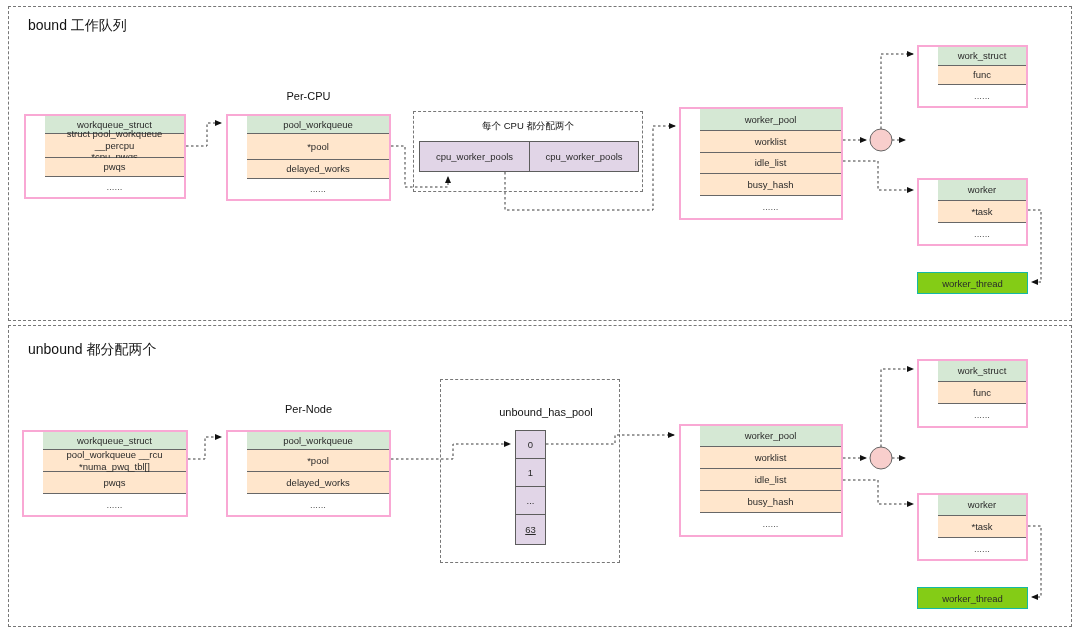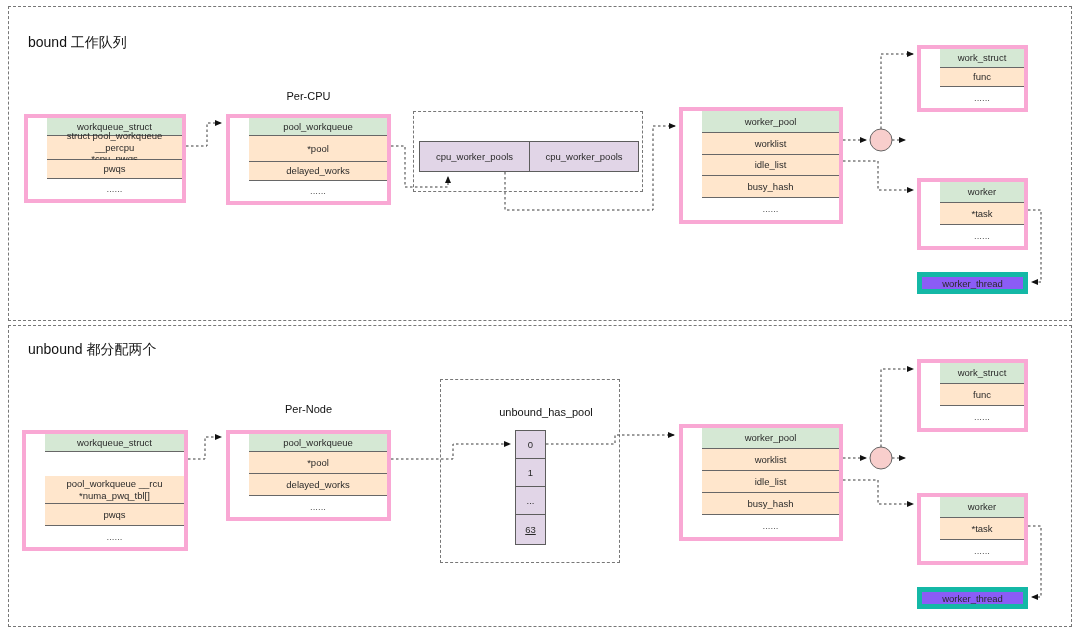--- a/index.html
+++ b/index.html
@@ -1,68 +1,69 @@
 <!DOCTYPE html>
 <html><head>
 <meta charset="utf-8">
 <style>
   html,body{margin:0;padding:0;background:#fff;}
   .canvas{position:relative;width:1080px;height:635px;background:#ffffff;
           font-family:"Liberation Sans","DejaVu Sans",sans-serif;overflow:hidden;}
   .zone{position:absolute;border:1px dashed #777;box-sizing:border-box;}
   .zone-title{position:absolute;font-size:14px;color:#111;white-space:nowrap;}
   .col-label{position:absolute;font-size:11px;color:#111;text-align:center;}
-  .sbox{position:absolute;display:flex;flex-direction:column;border:4px solid #f9a8d4;
+  .sbox{position:absolute;display:flex;flex-direction:column;border:2px solid #f9a8d4;
         background:#fff;box-sizing:border-box;padding-left:19px;}
   .sbox .row{display:flex;flex-direction:column;align-items:center;justify-content:center;
         border-bottom:1px solid #676767;font-size:9.5px;color:#2a2a2a;box-sizing:border-box;
         line-height:1.2;text-align:center;padding:0 2px;}
   .sbox .row:last-child{border-bottom:none;}
   .row.g{background:#d5e8d4;}
   .row.o{background:#ffe6cc;}
   .row.w{background:#ffffff;color:#555;}
   .dashbox{position:absolute;border:1px dashed #777;box-sizing:border-box;}
   .pbox{position:absolute;background:#e1d5e7;border:1px solid #5d5d5d;display:flex;
         align-items:center;justify-content:center;font-size:9.5px;color:#2a2a2a;box-sizing:border-box;}
   .cellstack{position:absolute;display:flex;flex-direction:column;border:1px solid #5d5d5d;box-sizing:border-box;}
   .cellstack .cell{background:#e1d5e7;border-bottom:1px solid #5d5d5d;display:flex;align-items:center;
         justify-content:center;font-size:9.5px;color:#2a2a2a;box-sizing:border-box;}
   .cellstack .cell:last-child{border-bottom:none;}
-  .ybox{position:absolute;background:#8b5cf6;border:5px solid #14b8a6;display:flex;align-items:center;
+  .ybox{position:absolute;background:#84cc16;border:1px solid #14b8a6;display:flex;align-items:center;
         justify-content:center;font-size:9.5px;color:#2a2a2a;box-sizing:border-box;}
   .note{position:absolute;font-size:9.5px;color:#111;text-align:center;white-space:nowrap;}
   svg.overlay{position:absolute;left:0;top:0;width:1080px;height:635px;pointer-events:none;}
 </style>
 </head>
 <body>
 
 <div class="canvas">
 
   <div class="zone" style="left:8px;top:6px;width:1064px;height:315px;"></div>
-  <div class="zone-title" style="left:28px;top:34px;">bound 工作队列</div>
+  <div class="zone-title" style="left:28px;top:17px;">bound 工作队列</div>
   <div class="col-label" style="left:226px;top:90px;width:165px;">Per-CPU</div>
 
   <div class="sbox" style="left:24px;top:114px;width:162px;">
     <div class="row g" style="height:18px;">workqueue_struct</div>
     <div class="row o" style="height:24px;">
       <div>struct pool_workqueue __percpu</div>
       <div>*cpu_pwqs</div>
     </div>
     <div class="row o" style="height:19px;">pwqs</div>
     <div class="row w" style="height:20px;">......</div>
   </div>
 
   <div class="sbox" style="left:226px;top:114px;width:165px;">
     <div class="row g" style="height:18px;">pool_workqueue</div>
     <div class="row o" style="height:26px;">*pool</div>
     <div class="row o" style="height:19px;">delayed_works</div>
     <div class="row w" style="height:20px;">......</div>
   </div>
 
   <div class="dashbox" style="left:413px;top:111px;width:230px;height:81px;"></div>
+  <div class="note" style="left:413px;top:120px;width:230px;">每个 CPU 都分配两个</div>
   <div class="pbox" style="left:419px;top:141px;width:111px;height:31px;">cpu_worker_pools</div>
   <div class="pbox" style="left:529px;top:141px;width:110px;height:31px;">cpu_worker_pools</div>
 
   <div class="sbox" style="left:679px;top:107px;width:164px;">
     <div class="row g" style="height:22px;">worker_pool</div>
     <div class="row o" style="height:22px;">worklist</div>
     <div class="row o" style="height:21px;">idle_list</div>
     <div class="row o" style="height:22px;">busy_hash</div>
     <div class="row w" style="height:22px;">......</div>
   </div>
@@ -80,21 +81,21 @@
   </div>
 
   <div class="ybox" style="left:917px;top:272px;width:111px;height:22px;">worker_thread</div>
 
   <div class="zone" style="left:8px;top:325px;width:1064px;height:302px;"></div>
   <div class="zone-title" style="left:28px;top:341px;">unbound 都分配两个</div>
   <div class="col-label" style="left:226px;top:403px;width:165px;">Per-Node</div>
 
   <div class="sbox" style="left:22px;top:430px;width:166px;">
     <div class="row g" style="height:18px;">workqueue_struct</div>
-    <div class="row o" style="height:28px;margin-top:24px;">pool_workqueue __rcu *numa_pwq_tbl[]</div>
+    <div class="row o" style="height:22px;">pool_workqueue __rcu *numa_pwq_tbl[]</div>
     <div class="row o" style="height:22px;">pwqs</div>
     <div class="row w" style="height:21px;">......</div>
   </div>
 
   <div class="sbox" style="left:226px;top:430px;width:165px;">
     <div class="row g" style="height:18px;">pool_workqueue</div>
     <div class="row o" style="height:22px;">*pool</div>
     <div class="row o" style="height:22px;">delayed_works</div>
     <div class="row w" style="height:21px;">......</div>
   </div>

